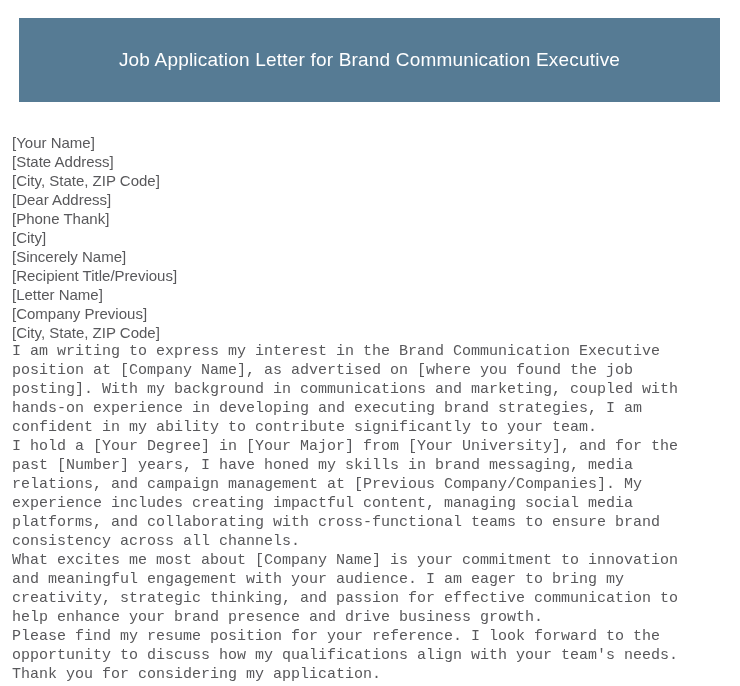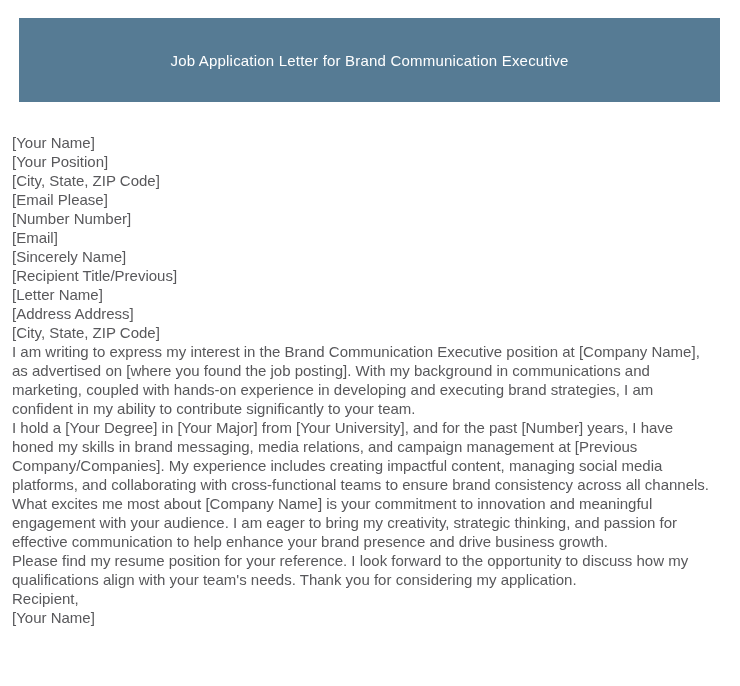--- a/index.html
+++ b/index.html
@@ -22,58 +22,59 @@
     top: 18px;
     width: 701px;
     height: 84px;
     background: #567b94;
     display: flex;
     align-items: center;
     justify-content: center;
   }
   .banner-title {
     color: #ffffff;
-    font-size: 15px;
+    font-size: 19px;
     font-weight: 500;
     letter-spacing: 0.2px;
     text-align: center;
   }
   .letter {
     position: absolute;
     left: 12px;
     top: 133px;
     width: 700px;
     color: #58585b;
     font-size: 15px;
     line-height: 19px;
   }
   .letter p {
     margin: 0;
+    font-family: Liberation Mono, monospace;
   }
 </style>
 </head>
 <body>
 
 <div class="page">
 
   <div class="banner">
     <h1 class="banner-title">Job Application Letter for Brand Communication Executive</h1>
   </div>
 
   <div class="letter">
     <div>[Your Name]</div>
-    <div>[Your Position]</div>
+    <div>[State Address]</div>
     <div>[City, State, ZIP Code]</div>
-    <div>[Email Please]</div>
-    <div>[Number Number]</div>
-    <div>[Email]</div>
+    <div>[Dear Address]</div>
+    <div>[Phone Thank]</div>
+    <div>[City]</div>
     <div>[Sincerely Name]</div>
     <div>[Recipient Title/Previous]</div>
     <div>[Letter Name]</div>
-    <div>[Address Address]</div>
+    <div>[Company Previous]</div>
     <div>[City, State, ZIP Code]</div>
 
 
     <p>I am writing to express my interest in the Brand Communication Executive position at [Company Name], as advertised on [where you found the job posting]. With my background in communications and marketing, coupled with hands-on experience in developing and executing brand strategies, I am confident in my ability to contribute significantly to your team.</p>
     <p>I hold a [Your Degree] in [Your Major] from [Your University], and for the past [Number] years, I have honed my skills in brand messaging, media relations, and campaign management at [Previous Company/Companies]. My experience includes creating impactful content, managing social media platforms, and collaborating with cross-functional teams to ensure brand consistency across all channels.</p>
     <p>What excites me most about [Company Name] is your commitment to innovation and meaningful engagement with your audience. I am eager to bring my creativity, strategic thinking, and passion for effective communication to help enhance your brand presence and drive business growth.</p>
     <p>Please find my resume position for your reference. I look forward to the opportunity to discuss how my qualifications align with your team's needs. Thank you for considering my application.</p>
 
     <div>Recipient,</div>
     <div>[Your Name]</div>

